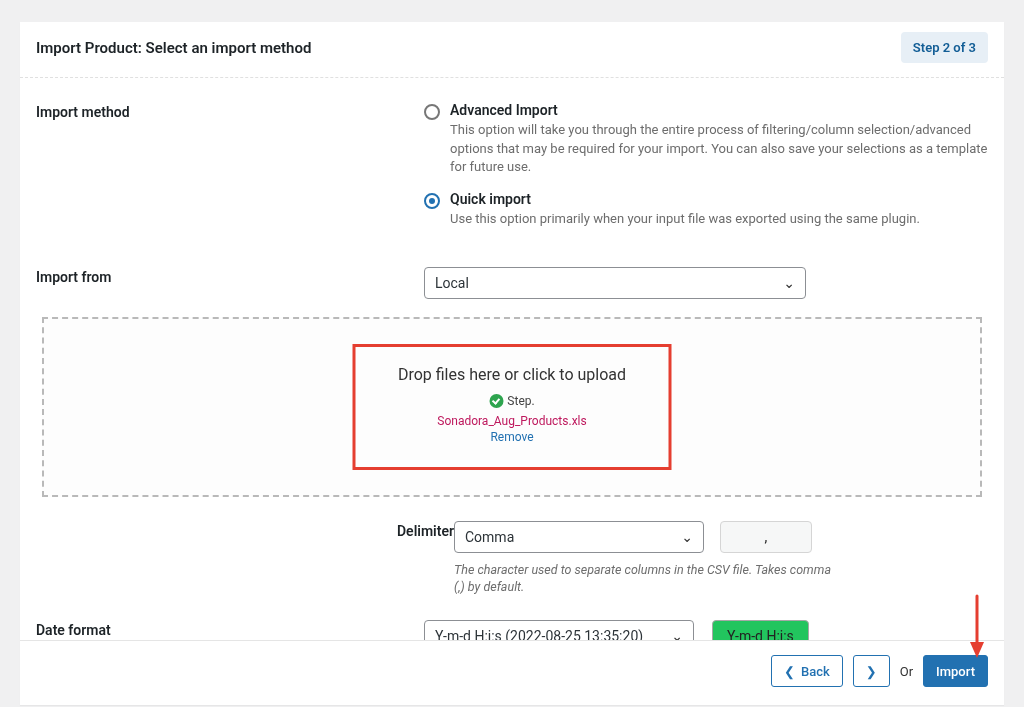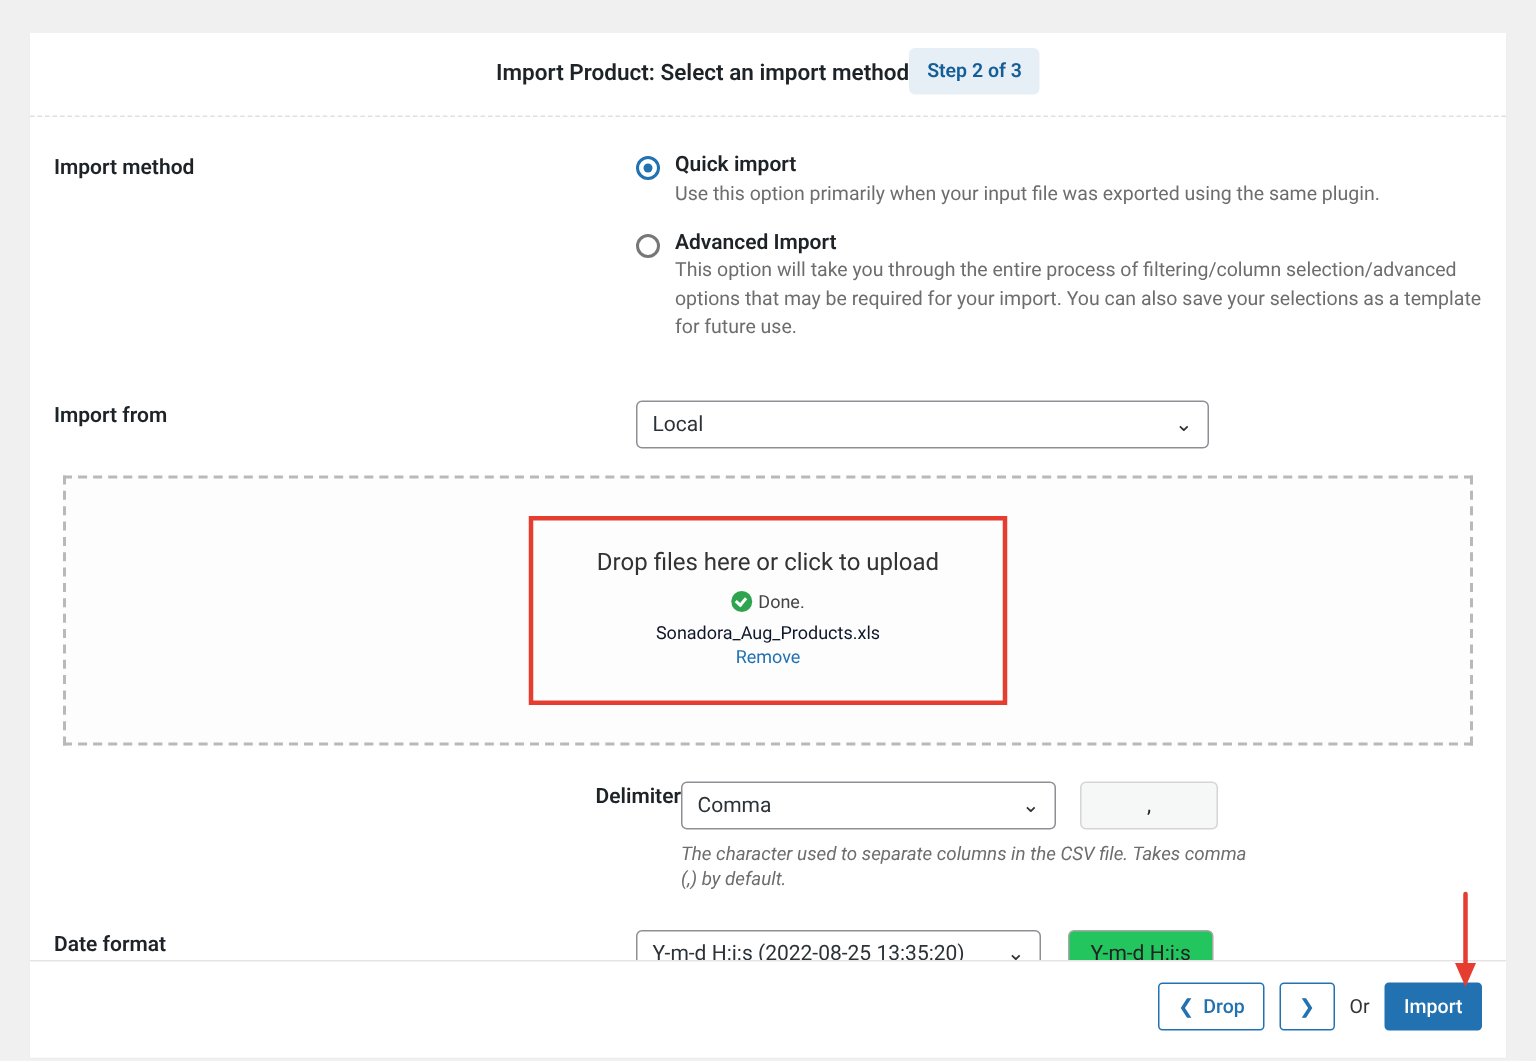--- a/index.html
+++ b/index.html
@@ -21,21 +21,21 @@
     position: absolute;
     left: 20px;
     top: 22px;
     width: 984px;
     background: #fff;
     box-shadow: 0 1px 1px rgba(0,0,0,.04);
   }
   .card-header {
     display: flex;
     align-items: center;
-    justify-content: center;
+    justify-content: space-between;
     padding: 10px 16px 14px 16px;
     border-bottom: 1px dashed #e0e0e0;
   }
   .card-title {
     font-size: 15px;
     font-weight: 600;
   }
   .step-badge {
     background: #e7eff6;
     color: #135e96;
@@ -167,21 +167,21 @@
     content: "";
     position: absolute;
     left: 3.3px; top: 4.2px;
     width: 5px; height: 3px;
     border-left: 2px solid #fff;
     border-bottom: 2px solid #fff;
     transform: rotate(-50deg);
   }
   .file-name {
     font-size: 12px;
-    color: #0f172a;
+    color: #be185d;
     margin-top: 3px;
   }
   .remove-link {
     font-size: 12px;
     color: #2271b1;
     margin-top: 2px;
     cursor: pointer;
     display: inline-block;
   }
   
@@ -270,52 +270,52 @@
       <div class="card-title">Import Product: Select an import method</div>
       <div class="step-badge">Step 2 of 3</div>
     </div>
 
     <div class="body">
 
       <div class="row">
         <div class="label-col">Import method</div>
         <div class="field-col">
           <div class="opt">
+            <span class="radio"></span>
+            <div class="opt-body">
+              <div class="opt-title">Advanced Import</div>
+              <div class="opt-desc">This option will take you through the entire process of filtering/column selection/advanced options that may be required for your import. You can also save your selections as a template for future use.</div>
+            </div>
+          </div>
+          <div class="opt">
             <span class="radio checked"></span>
             <div class="opt-body">
               <div class="opt-title">Quick import</div>
               <div class="opt-desc">Use this option primarily when your input file was exported using the same plugin.</div>
-            </div>
-          </div>
-          <div class="opt">
-            <span class="radio"></span>
-            <div class="opt-body">
-              <div class="opt-title">Advanced Import</div>
-              <div class="opt-desc">This option will take you through the entire process of filtering/column selection/advanced options that may be required for your import. You can also save your selections as a template for future use.</div>
             </div>
           </div>
         </div>
       </div>
 
       <div class="row tight">
         <div class="label-col">Import from</div>
         <div class="field-col">
           <div class="select w-wide">
             <span>Local</span>
             <span class="chev">⌄</span>
           </div>
         </div>
       </div>
 
       <div class="dropwrap" style="margin-left:6px;margin-right:6px;">
         <div class="dropinner highlight">
           <div class="drop-title">Drop files here or click to upload</div>
           <div class="done-line">
             <span class="check-badge"></span>
-            <span>Done.</span>
+            <span>Step.</span>
           </div>
           <div class="file-name">Sonadora_Aug_Products.xls</div>
           <div class="remove-link">Remove</div>
         </div>
       </div>
 
       <div class="row">
         <div class="label-col" style="width:418px;flex-basis:418px;text-align:right;">Delimiter</div>
         <div class="field-col">
           <div style="display:flex;align-items:center;">
@@ -343,21 +343,21 @@
             <span>Date format in the input file. Click </span><a href="#">here</a><span> for more info about the date formats.</span>
           </div>
         </div>
       </div>
 
     </div>
 
     <div class="footer">
       <div class="btn">
         <span class="chev-l">❮</span>
-        <span>Drop</span>
+        <span>Back</span>
       </div>
       <div class="btn">
         <span class="chev-r">❯</span>
       </div>
       <span class="or-text">Or</span>
       <div class="btn primary">
         <span>Import</span>
       </div>
     </div>
   </div>

